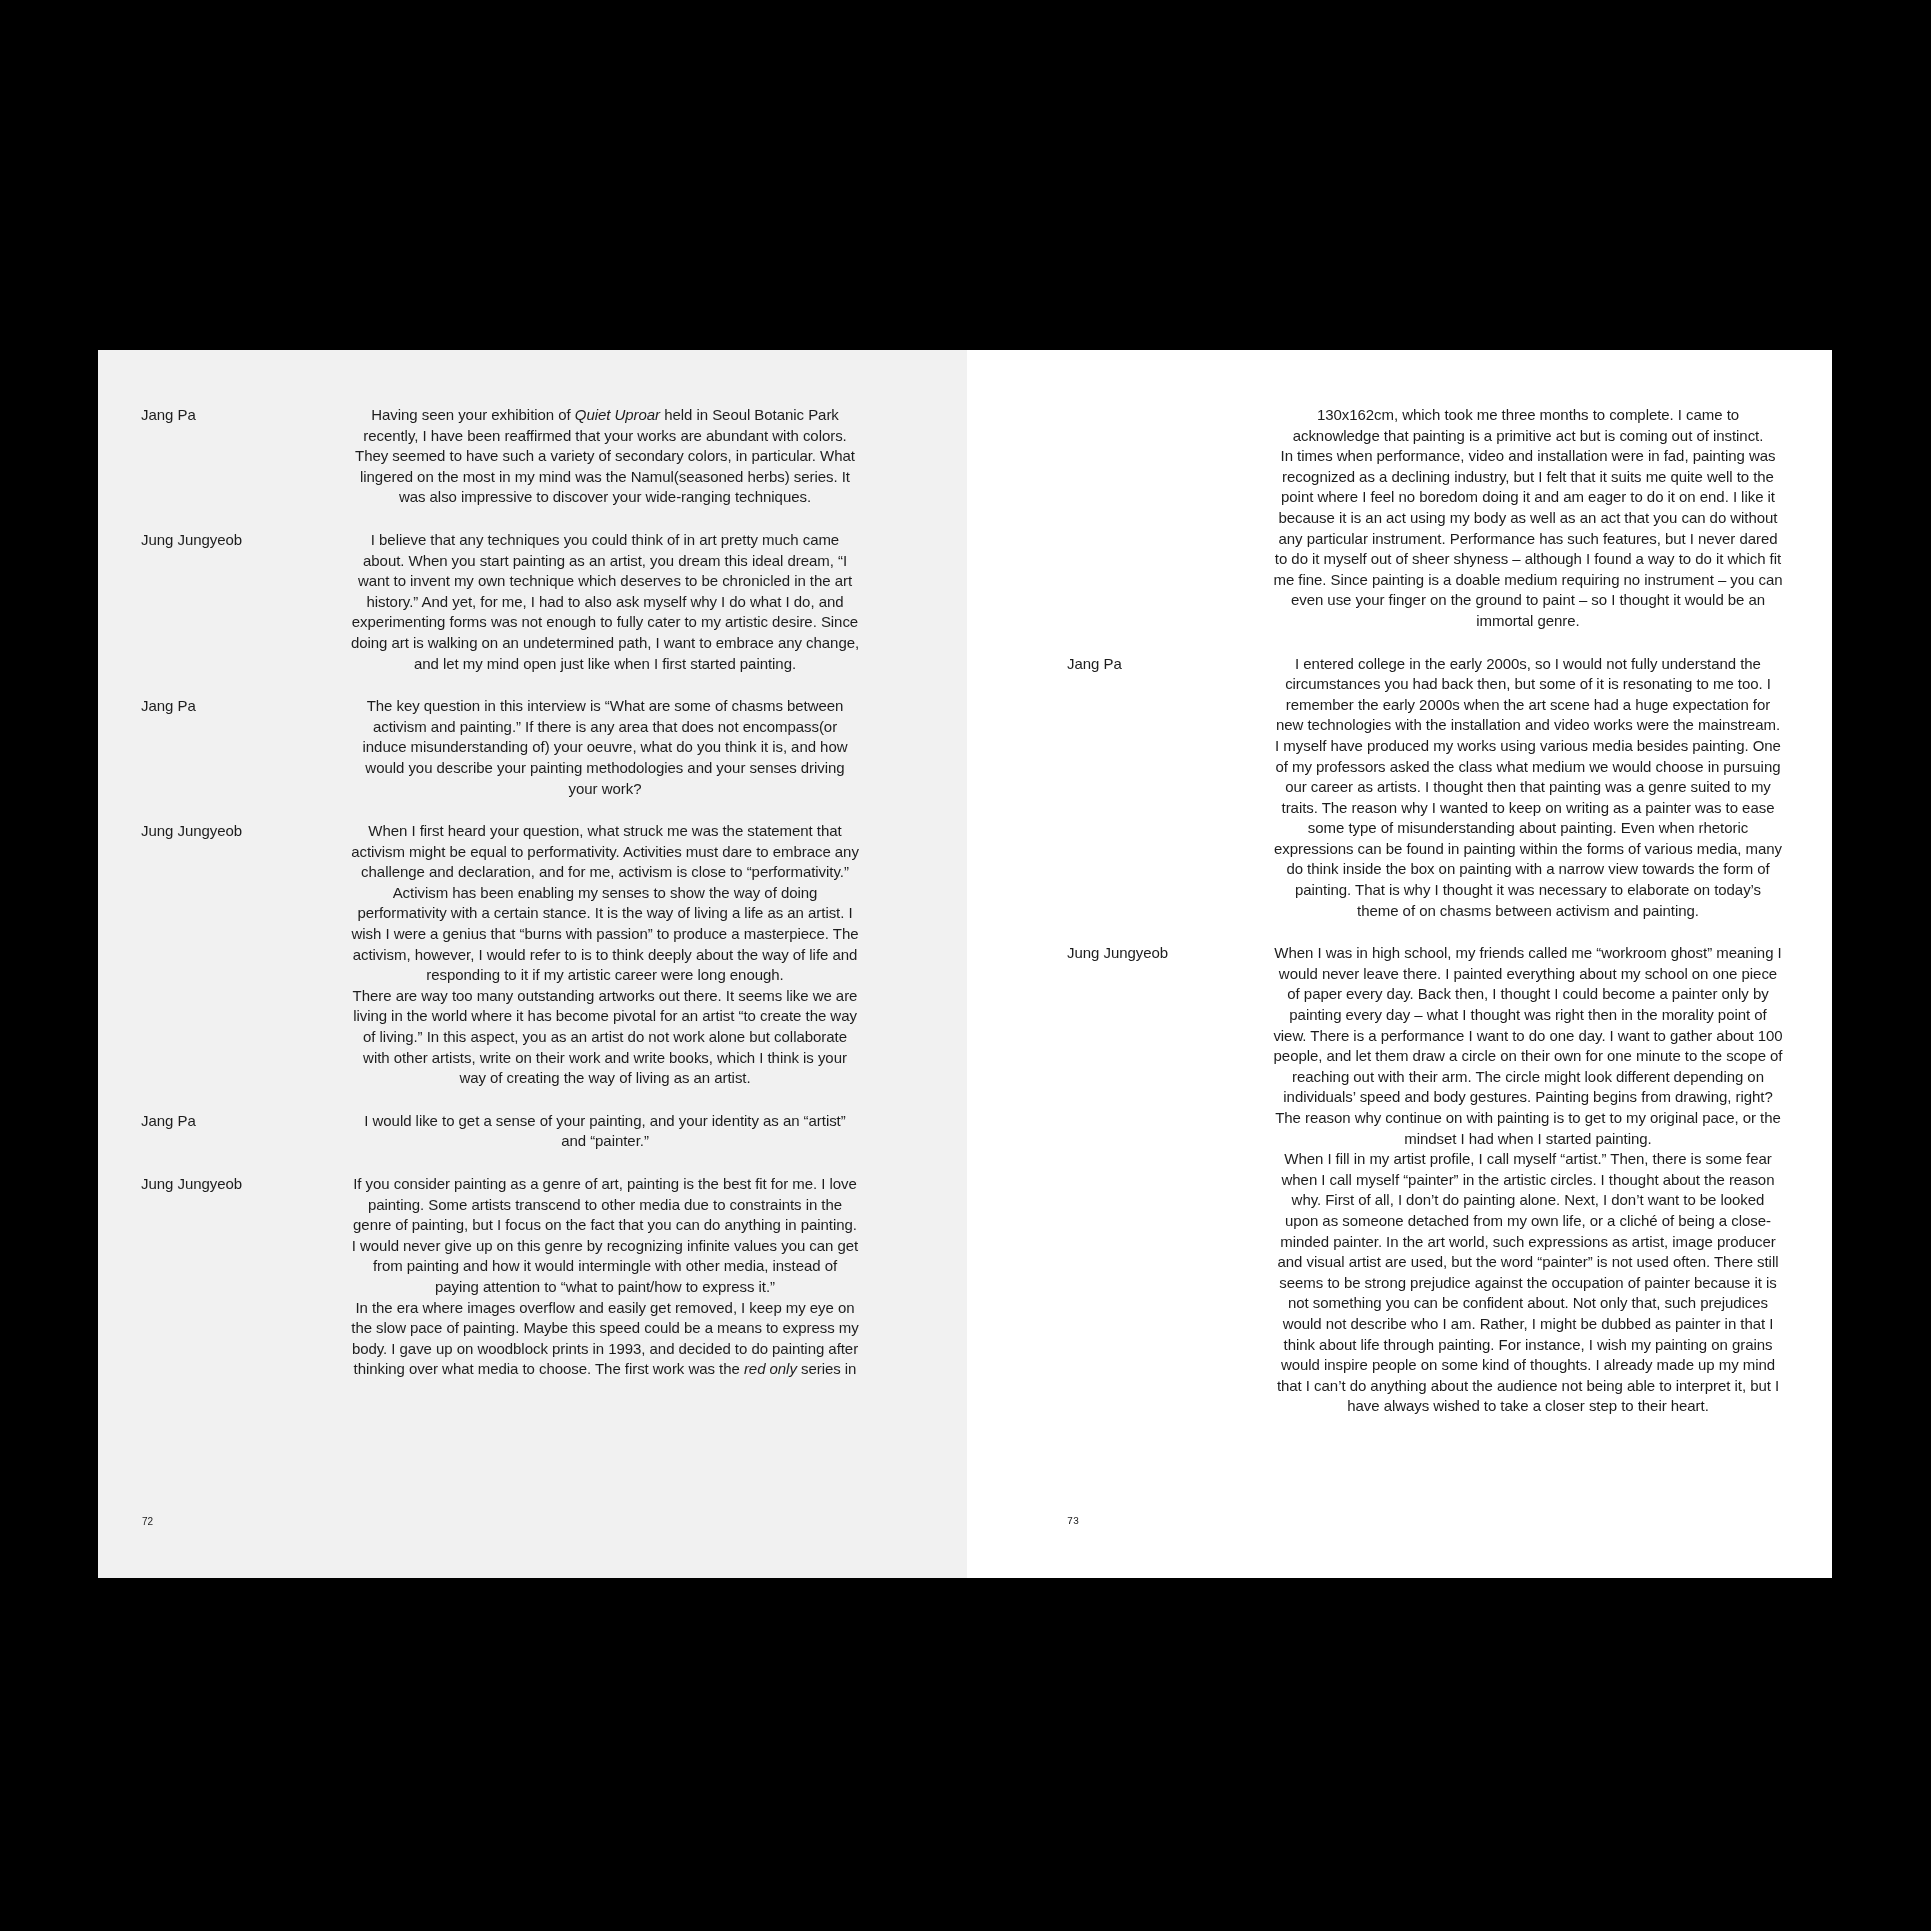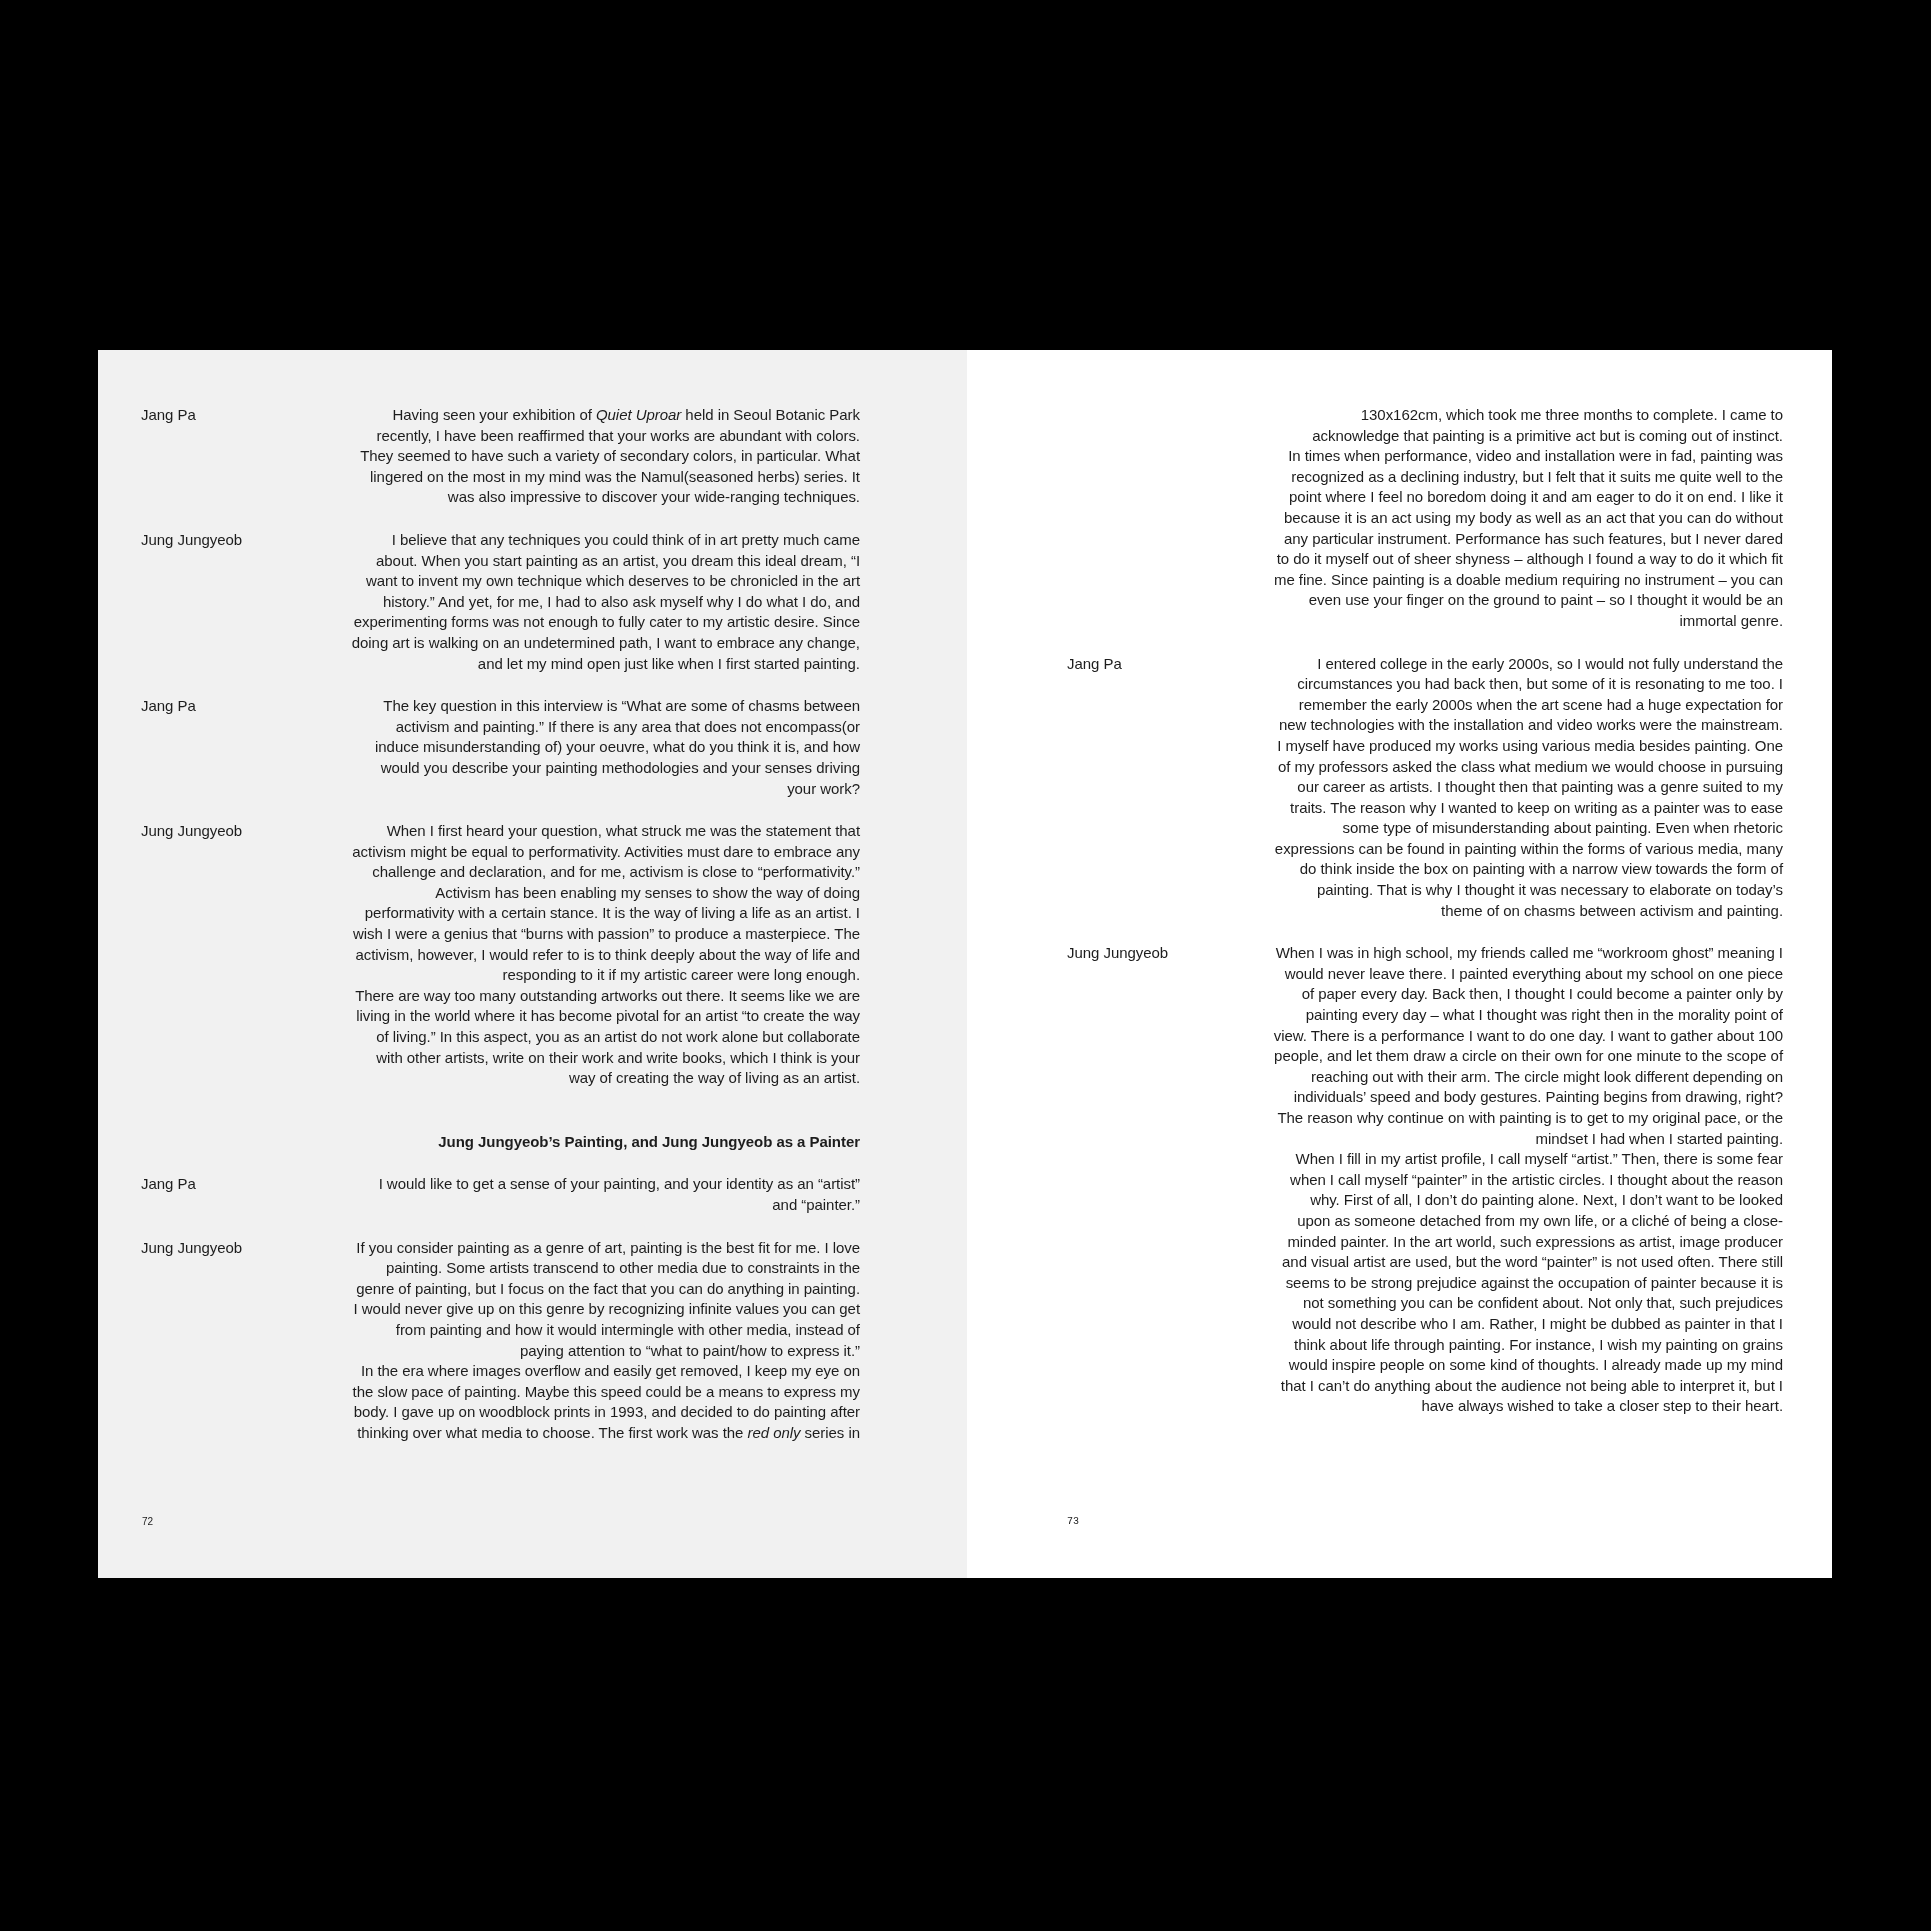--- a/index.html
+++ b/index.html
@@ -42,21 +42,21 @@
 
   .speaker {
     flex: 0 0 auto;
   }
   .page-left  .speaker { width: 209px; }
   .page-right .speaker { width: 206px; }
 
   .text {
     width: 510px;
     white-space: pre-line;
-    text-align: right;
+    text-align: center;
   }
   .text.heading { font-weight: bold; }
   .text i { font-style: italic; }
 
   .pagenum {
     position: absolute;
     top: 1162px;
     font-size: 10px;
     color: #1d1d1d;
   }
@@ -79,24 +79,20 @@
         </div>
         <div class="entry">
           <div class="speaker">Jang Pa</div>
           <div class="text"><span>The key question in this interview is “What are some of chasms between activism and painting.” If there is any area that does not encompass(or induce misunderstanding of) your oeuvre, what do you think it is, and how would you describe your painting methodologies and your senses driving your work?</span></div>
         </div>
         <div class="entry">
           <div class="speaker">Jung Jungyeob</div>
           <div class="text"><span>When I first heard your question, what struck me was the statement that activism might be equal to performativity. Activities must dare to embrace any challenge and declaration, and for me, activism is close to “performativity.” Activism has been enabling my senses to show the way of doing performativity with a certain stance. It is the way of living a life as an artist. I wish I were a genius that “burns with passion” to produce a masterpiece. The activism, however, I would refer to is to think deeply about the way of life and responding to it if my artistic career were long enough.
 There are way too many outstanding artworks out there. It seems like we are living in the world where it has become pivotal for an artist “to create the way of living.” In this aspect, you as an artist do not work alone but collaborate with other artists, write on their work and write books, which I think is your way of creating the way of living as an artist.</span></div>
         </div>
-        <div class="entry heading-row">
-          <div class="speaker"></div>
-          <div class="text heading">Jung Jungyeob’s Painting, and Jung Jungyeob as a Painter</div>
-        </div>
         <div class="entry">
           <div class="speaker">Jang Pa</div>
           <div class="text"><span>I would like to get a sense of your painting, and your identity as an “artist” and “painter.”</span></div>
         </div>
         <div class="entry">
           <div class="speaker">Jung Jungyeob</div>
           <div class="text"><span>If you consider painting as a genre of art, painting is the best fit for me. I love painting. Some artists transcend to other media due to constraints in the genre of painting, but I focus on the fact that you can do anything in painting. I would never give up on this genre by recognizing infinite values you can get from painting and how it would intermingle with other media, instead of paying attention to “what to paint/how to express it.”
 In the era where images overflow and easily get removed, I keep my eye on the slow pace of painting. Maybe this speed could be a means to express my body. I gave up on woodblock prints in 1993, and decided to do painting after thinking over what media to choose. The first work was the </span><i>red only</i><span> series in</span></div>
         </div>
       </div>

